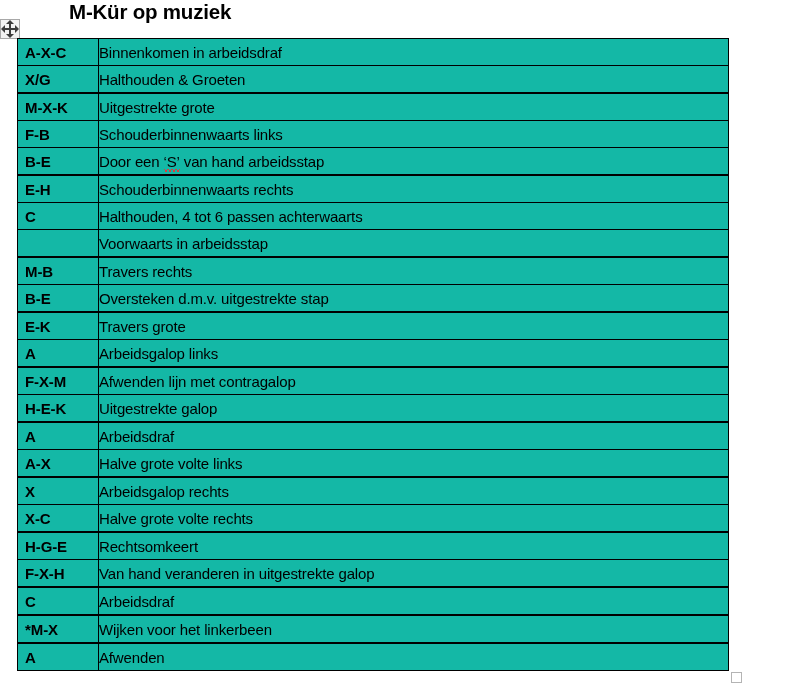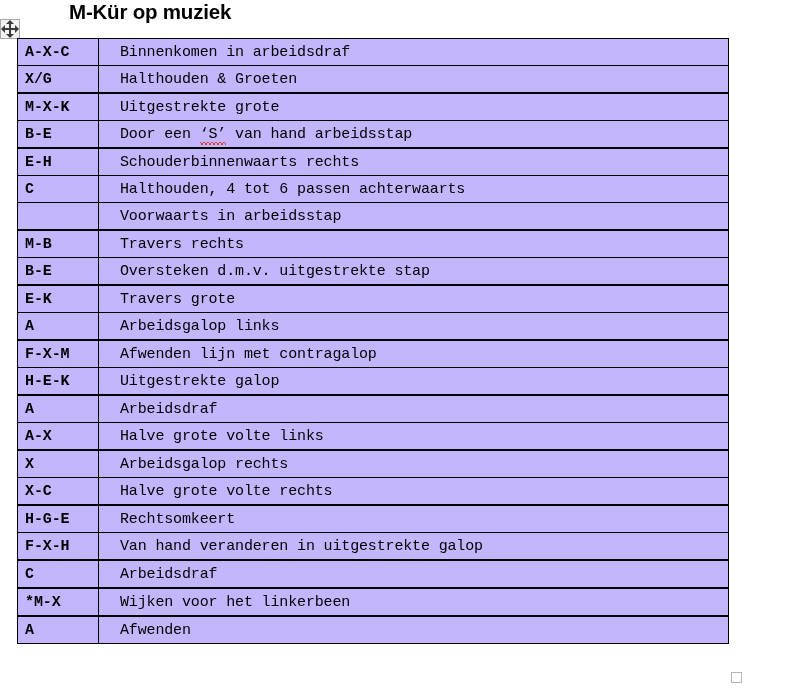--- a/index.html
+++ b/index.html
@@ -82,35 +82,34 @@
     background: #ffffff;
   }
   table.routine col.c-code { width: 81px; }
   table.routine col.c-desc { width: 630px; }
 
   table.routine td {
     border: 1px solid #000000;
     height: 26px;
     padding: 0 0 0 7px;
     vertical-align: middle;
-    background: #c4b5fd;
+    background: #14b8a6;
     overflow: hidden;
     white-space: nowrap;
-    font-family: Liberation Mono, monospace;
   }
   table.routine td.code {
     font-weight: bold;
     font-size: 15px;
     letter-spacing: -0.1px;
   }
   table.routine td.desc {
     font-weight: normal;
     font-size: 15px;
     letter-spacing: -0.15px;
-    padding-left: 21px;
+    padding-left: 0;
   }
 
   
   table.routine tr.thick td {
     border-top-width: 2px;
   }
 
   
   .squiggle {
     position: relative;
@@ -171,20 +170,24 @@
           </tr>
           <tr>
             <td class="code">X/G</td>
             <td class="desc">Halthouden &amp; Groeten</td>
           </tr>
           <tr class="thick">
             <td class="code">M-X-K</td>
             <td class="desc">Uitgestrekte grote</td>
           </tr>
           <tr>
+            <td class="code">F-B</td>
+            <td class="desc">Schouderbinnenwaarts links</td>
+          </tr>
+          <tr>
             <td class="code">B-E</td>
             <td class="desc"><span>Door een </span><span class="squiggle">‘S’</span><span> van hand arbeidsstap</span></td>
           </tr>
           <tr class="thick">
             <td class="code">E-H</td>
             <td class="desc">Schouderbinnenwaarts rechts</td>
           </tr>
           <tr>
             <td class="code">C</td>
             <td class="desc">Halthouden, 4 tot 6 passen achterwaarts</td>

